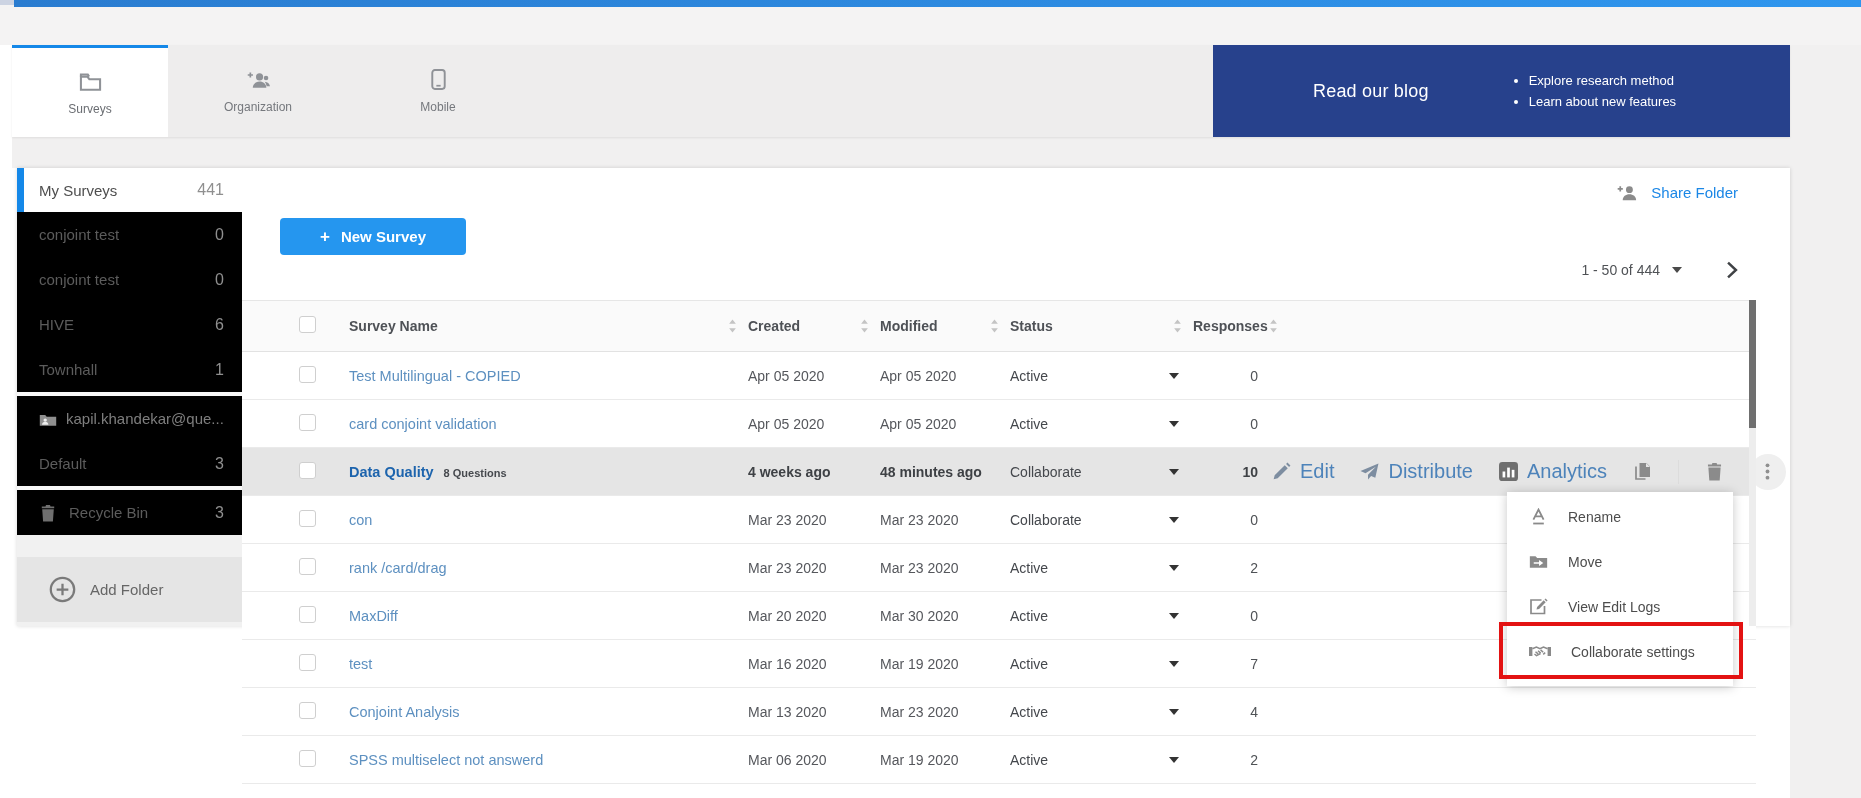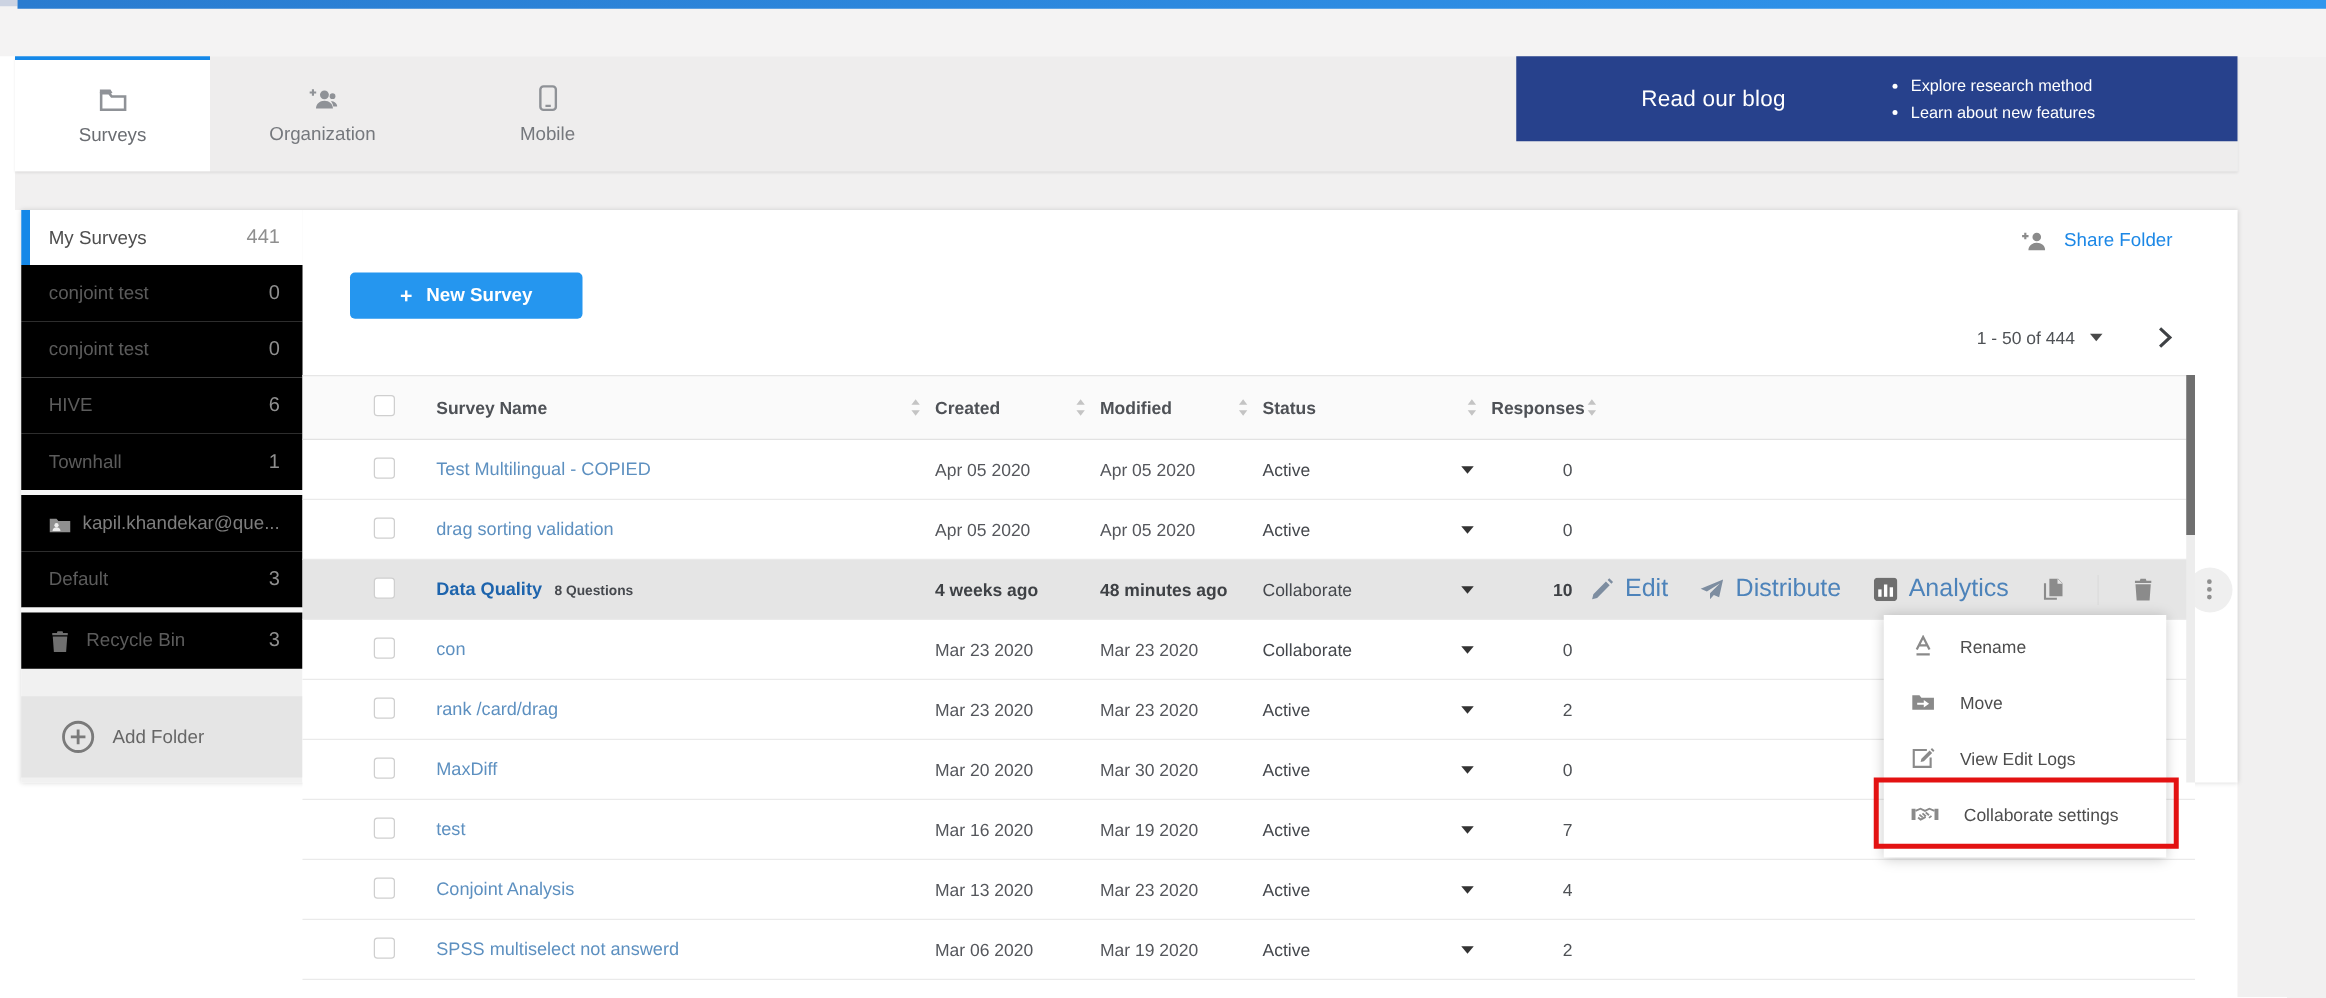--- a/index.html
+++ b/index.html
@@ -12,25 +12,25 @@
   
   .top-strip   { position:absolute; top:0; left:0; width:100%; height:45px; background:#f4f3f3; }
   .corner-sliver{ position:absolute; top:0; left:0; width:14px; height:5px; background:#ccd3e2; }
   .top-blue-bar{ position:absolute; top:0; left:14px; right:0; height:7px;
                  background:linear-gradient(90deg,#2a7cd0,#2f96ee); }
 
   .nav { position:absolute; top:45px; left:12px; width:1778px; height:92px;
          background:#eeeded; box-shadow:0 1px 2px rgba(0,0,0,.08); }
   .tabs { display:flex; height:100%; }
   .tab { width:180px; height:100%; display:flex; flex-direction:column; align-items:center;
-         justify-content:center; gap:9px; color:#75787d; font-size:15px; cursor:pointer; }
+         justify-content:center; gap:9px; color:#75787d; font-size:12px; cursor:pointer; }
   .tab.active { width:156px; background:#fff; border-top:3px solid #1588e8; color:#6a6d72; }
   .tab svg { width:23px; height:23px; color:#8f9297; }
 
-  .banner { position:absolute; right:0; top:0; width:577px; height:68px; background:#27418c;
+  .banner { position:absolute; right:0; top:0; width:577px; height:92px; background:#27418c;
             color:#fff; display:flex; align-items:center; }
   .banner-title { margin-left:100px; font-size:18px; letter-spacing:.2px; cursor:pointer; }
   .banner ul { margin-left:86px; list-style:disc; font-size:13px; line-height:21px; }
   .banner li { margin-left:14px; }
 
   .mid-strip { position:absolute; top:137px; left:12px; right:0; height:31px; background:#f1f0f0; }
   .right-bg  { position:absolute; top:45px; left:1790px; right:0; bottom:0; background:#f1f0f0; }
 
   
   .card { position:absolute; left:17px; top:168px; width:1773px; height:458px; background:#fff;
@@ -364,21 +364,21 @@
               <div class="cell-dim">Apr 05 2020</div>
               <div class="status-cell">
                 <span>Active</span>
                 <span class="caret-sm"></span>
               </div>
               <div class="resp-cell">0</div>
               <div class="actions"></div>
             </div>
             <div class="trow grid-cols">
               <div class="c-check"><span class="cbx"></span></div>
-              <div><a class="link" href="#">drag sorting validation</a></div>
+              <div><a class="link" href="#">card conjoint validation</a></div>
               <div class="cell-dim">Apr 05 2020</div>
               <div class="cell-dim">Apr 05 2020</div>
               <div class="status-cell">
                 <span>Active</span>
                 <span class="caret-sm"></span>
               </div>
               <div class="resp-cell">0</div>
               <div class="actions"></div>
             </div>
             <div class="trow grid-cols hl">

